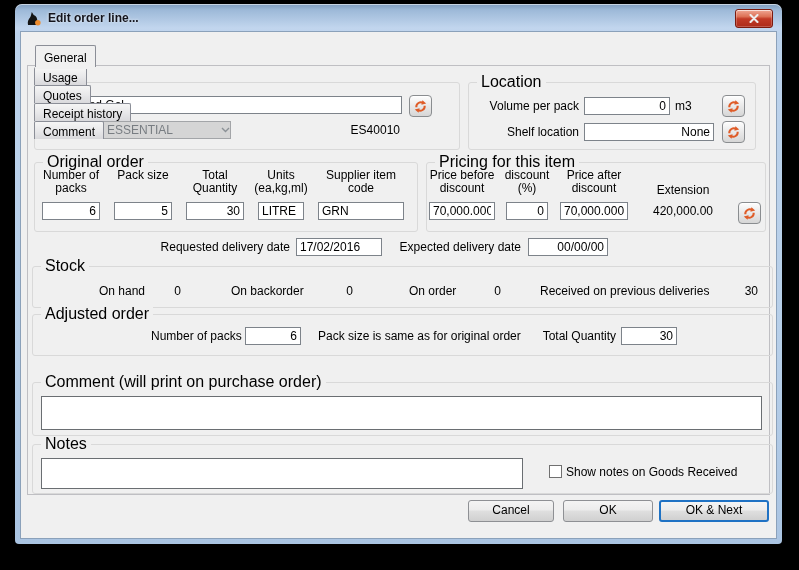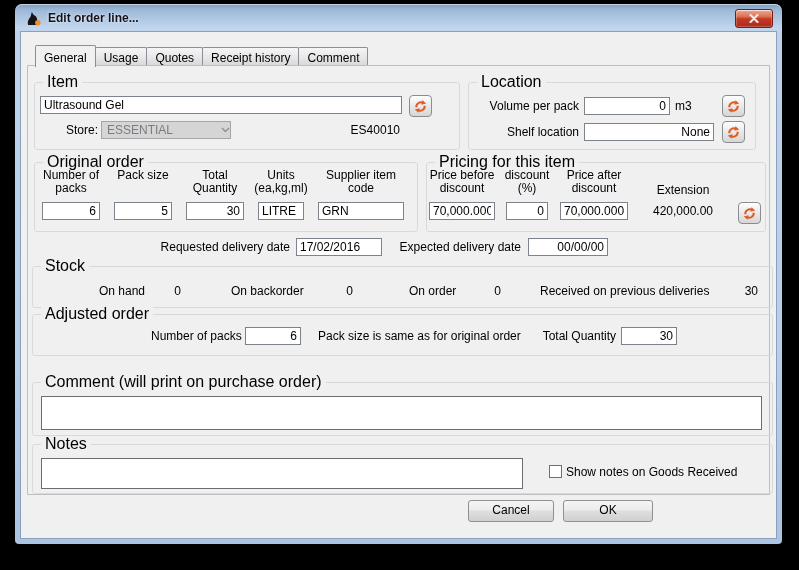--- a/index.html
+++ b/index.html
@@ -22,21 +22,21 @@
     border:1px solid #7c1a0e;display:flex;align-items:center;justify-content:center;cursor:default;
     background:linear-gradient(180deg,#f0a794 0%,#dd7257 38%,#c23a26 52%,#ad2b1a 100%);
     box-shadow:inset 0 1px 0 rgba(255,255,255,.55), inset 0 0 0 1px rgba(255,255,255,.22);
   }
   
   .client{
     margin:0 6px;height:506px;background:#f0f0f0;position:relative;
     box-shadow:0 0 0 1px #8ba1ba;
   }
   
-  .tabstrip{position:absolute;left:14px;top:13px;display:flex;z-index:3;align-items:center;}
+  .tabstrip{position:absolute;left:14px;top:13px;display:flex;z-index:3;align-items:flex-start;flex-direction:column;}
   .tab{
     height:18px;padding:2px 8px 0;border:1px solid #8b8e97;border-bottom:none;
     border-radius:2px 2px 0 0;background:linear-gradient(180deg,#f5f5f5,#e7e7e9 55%,#d9d9dc);
     font-size:12px;line-height:16px;box-sizing:border-box;
   }
   .tab + .tab{margin-left:-1px;padding-left:8px;}
   .tab.active{
     height:22px;padding-top:4px;background:#f0f0f0;position:relative;z-index:4;
     box-shadow:0 2px 0 #f0f0f0;
   }
@@ -275,15 +275,16 @@
         <span class="legend">Notes</span>
         <textarea class="ta" style="left: 8px; top: 13px; width: 482px; height: 31px;"></textarea>
         <div class="cbx" style="left:516px;top:20px;"></div>
         <span class="lbl" style="left:533px;top:20px;">Show notes on Goods Received</span>
       </div>
 
     </div>
 
     <div class="btn" style="left:447px;top:468px;width:86px;">Cancel</div>
     <div class="btn" style="left:542px;top:468px;width:90px;">OK</div>
+    <div class="btn default" style="left:638px;top:468px;width:110px;">OK &amp; Next</div>
 
   </div>
 </div>
 
 </body></html>

